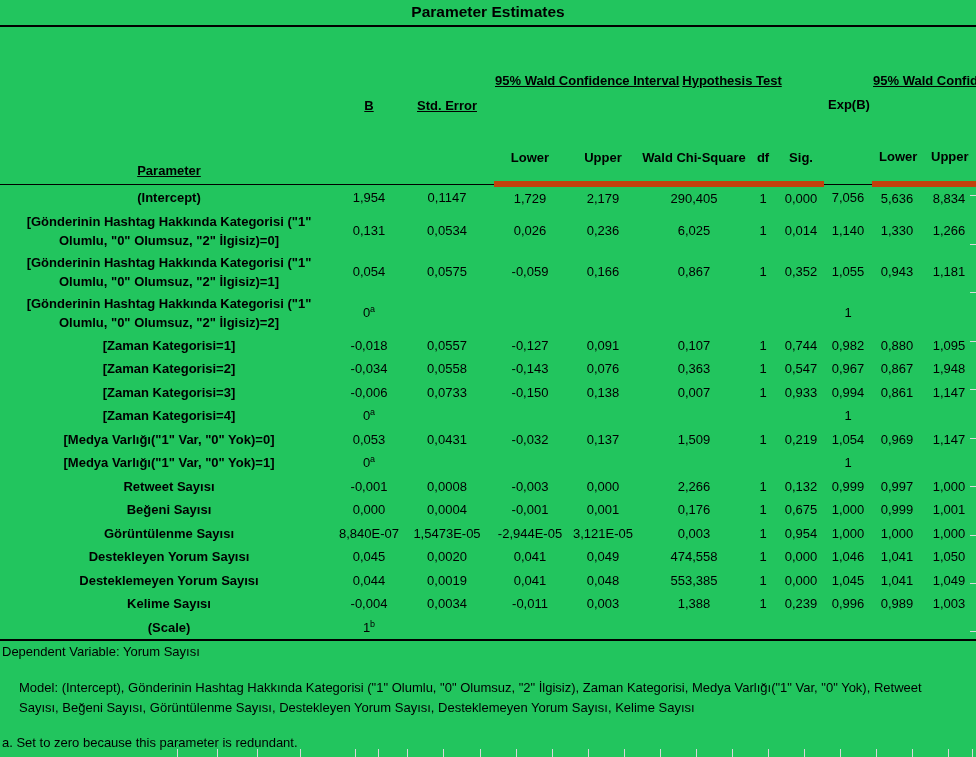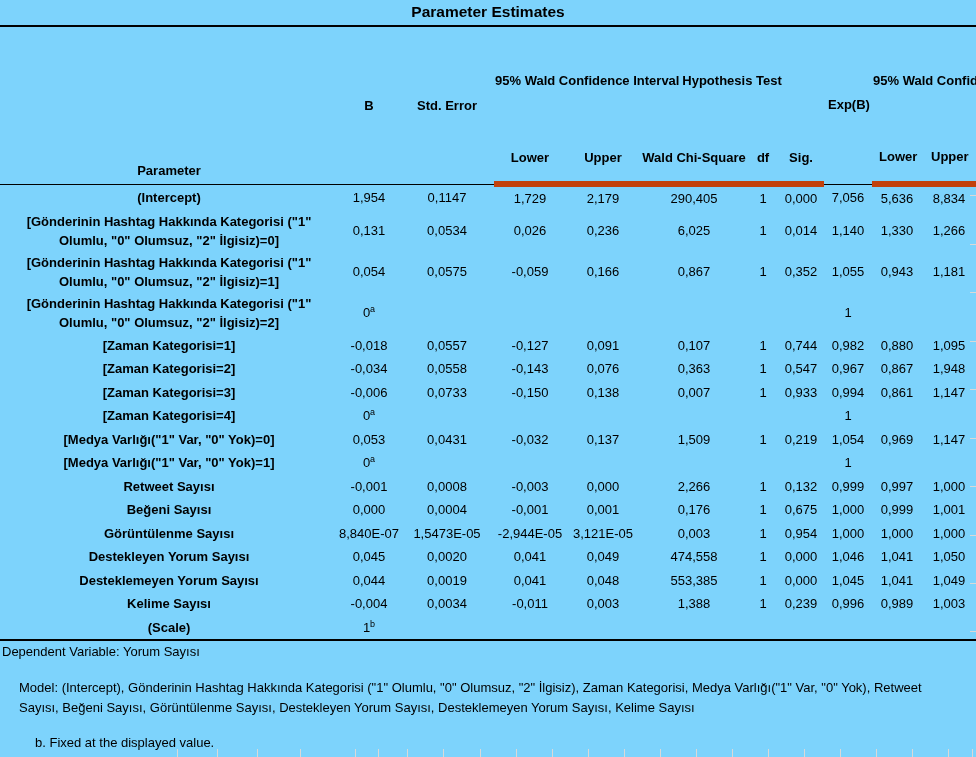--- a/index.html
+++ b/index.html
@@ -1,19 +1,19 @@
 <!DOCTYPE html>
 <html><head>
 <meta charset="utf-8">
 <style>
   html,body{margin:0;padding:0;background:#fff;}
   .page{
     position:relative;
     width:976px;height:757px;
-    background:#7dd3fc;
+    background:#22c55e;
     font-family:"Liberation Sans", sans-serif;
     color:#000;
     overflow:hidden;
   }
   .title{
     width:976px;
     text-align:center;
     font-size:15.5px;
     font-weight:bold;
     padding:3px 0 4px 0;
@@ -27,21 +27,21 @@
     border-bottom:2px solid #000;
   }
   table.params th, table.params td{
     font-size:13px;
     padding:2px 1px;
     text-align:center;
     overflow:visible;
     white-space:nowrap;
   }
   thead th{font-weight:bold;vertical-align:middle;white-space:normal;}
-  thead tr.group-row th{height:102px;}
+  thead tr.group-row th{height:102px;text-decoration:underline;}
   thead tr.sub-row th{height:44px;border-bottom:6px solid #c2410c;}
   thead th.span2{border-bottom:1px solid #000;}
   thead th.h-param{vertical-align:bottom;padding-bottom:6px;}
   .brk{display:inline-block;word-break:break-all;max-width:40px;line-height:1.35;}
   .brk.narrow{max-width:36px;}
   tbody td{line-height:1.5;vertical-align:middle;}
   tbody td.param-label{
     font-weight:bold;
     white-space:normal;
     line-height:1.5;
@@ -321,20 +321,21 @@
           <td></td>
           <td></td>
           <td></td>
         </tr>
       </tbody>
   </table>
 
   <div class="footnotes">
     <div class="fn-line">Dependent Variable: Yorum Sayısı</div>
     <div class="fn-model">Model: (Intercept), Gönderinin Hashtag Hakkında Kategorisi ("1" Olumlu, "0" Olumsuz, "2" İlgisiz), Zaman Kategorisi, Medya Varlığı("1" Var, "0" Yok), Retweet Sayısı, Beğeni Sayısı, Görüntülenme Sayısı, Destekleyen Yorum Sayısı, Desteklemeyen Yorum Sayısı, Kelime Sayısı</div>
+    <div class="fn-line fn-a">a. Set to zero because this parameter is redundant.</div>
     <div class="fn-line fn-b">b. Fixed at the displayed value.</div>
   </div>
 
   <div id="ticks">
       <div class="tick-bottom" style="left: 177px; background: rgb(217, 217, 217);"></div>
       <div class="tick-bottom" style="left: 217px; background: rgb(217, 217, 217);"></div>
       <div class="tick-bottom" style="left: 257px; background: rgb(217, 217, 217);"></div>
       <div class="tick-bottom" style="left: 300px; background: rgb(217, 217, 217);"></div>
       <div class="tick-bottom" style="left: 355px; background: rgb(217, 217, 217);"></div>
       <div class="tick-bottom" style="left: 378px; background: rgb(217, 217, 217);"></div>

